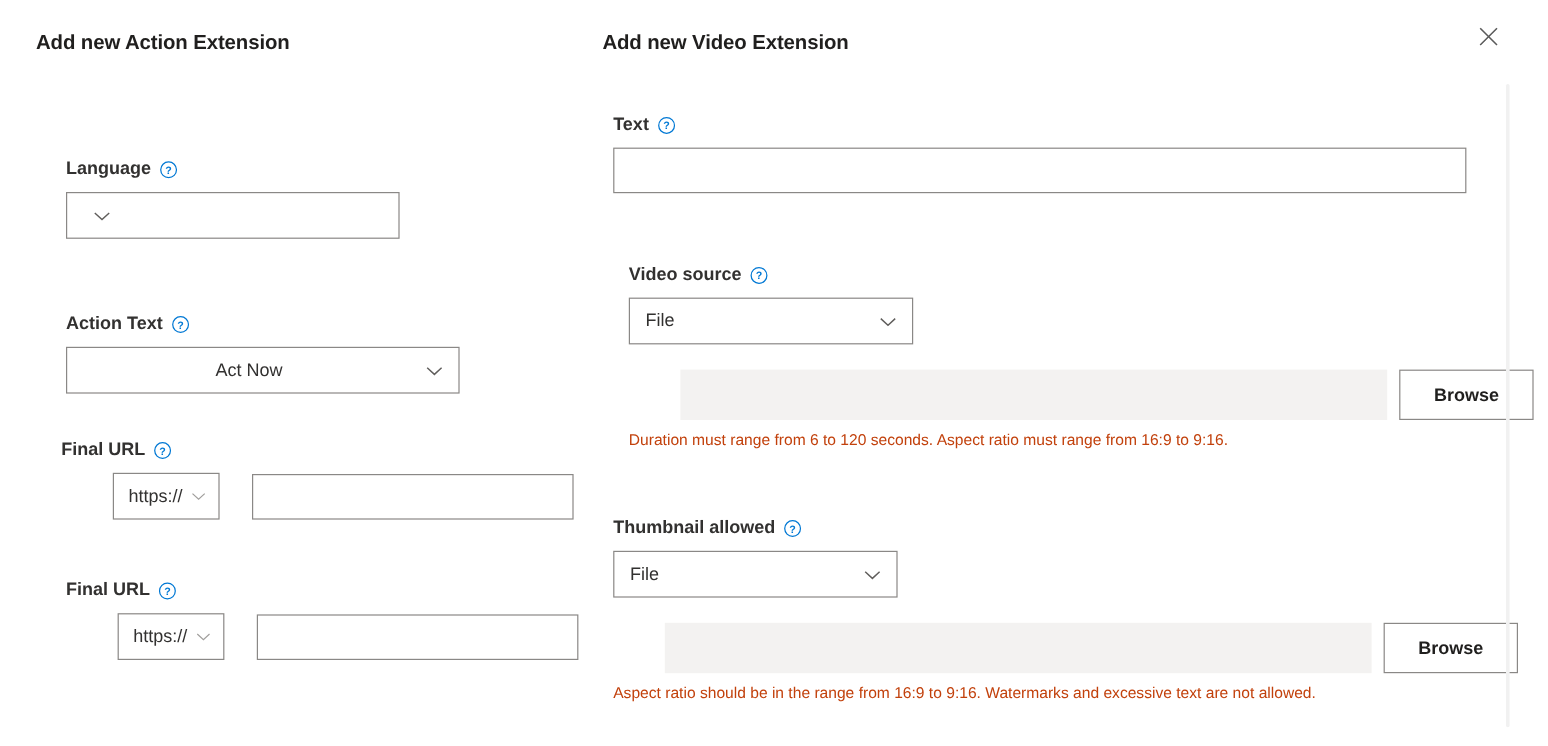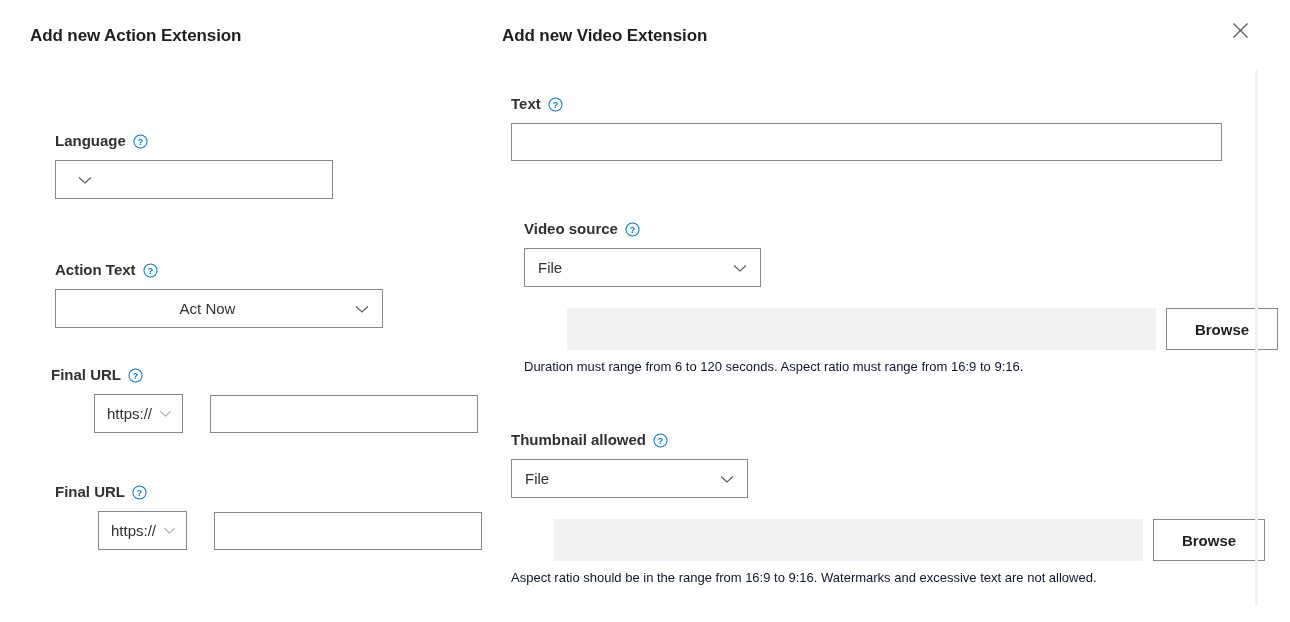--- a/index.html
+++ b/index.html
@@ -141,21 +141,21 @@
     font-weight: bold;
     color: #201f1e;
     cursor: pointer;
     display: flex;
     align-items: center;
     justify-content: center;
     padding: 0;
   }
   .hint-text {
     font-size: 13px;
-    color: #0f172a;
+    color: #c2410c;
     line-height: 18px;
     white-space: nowrap;
   }
   .inline-row { display: flex; align-items: flex-start; margin-left: 43px; }
 </style>
 </head>
 <body>
 
 <div class="panel" id="left-panel">
 

